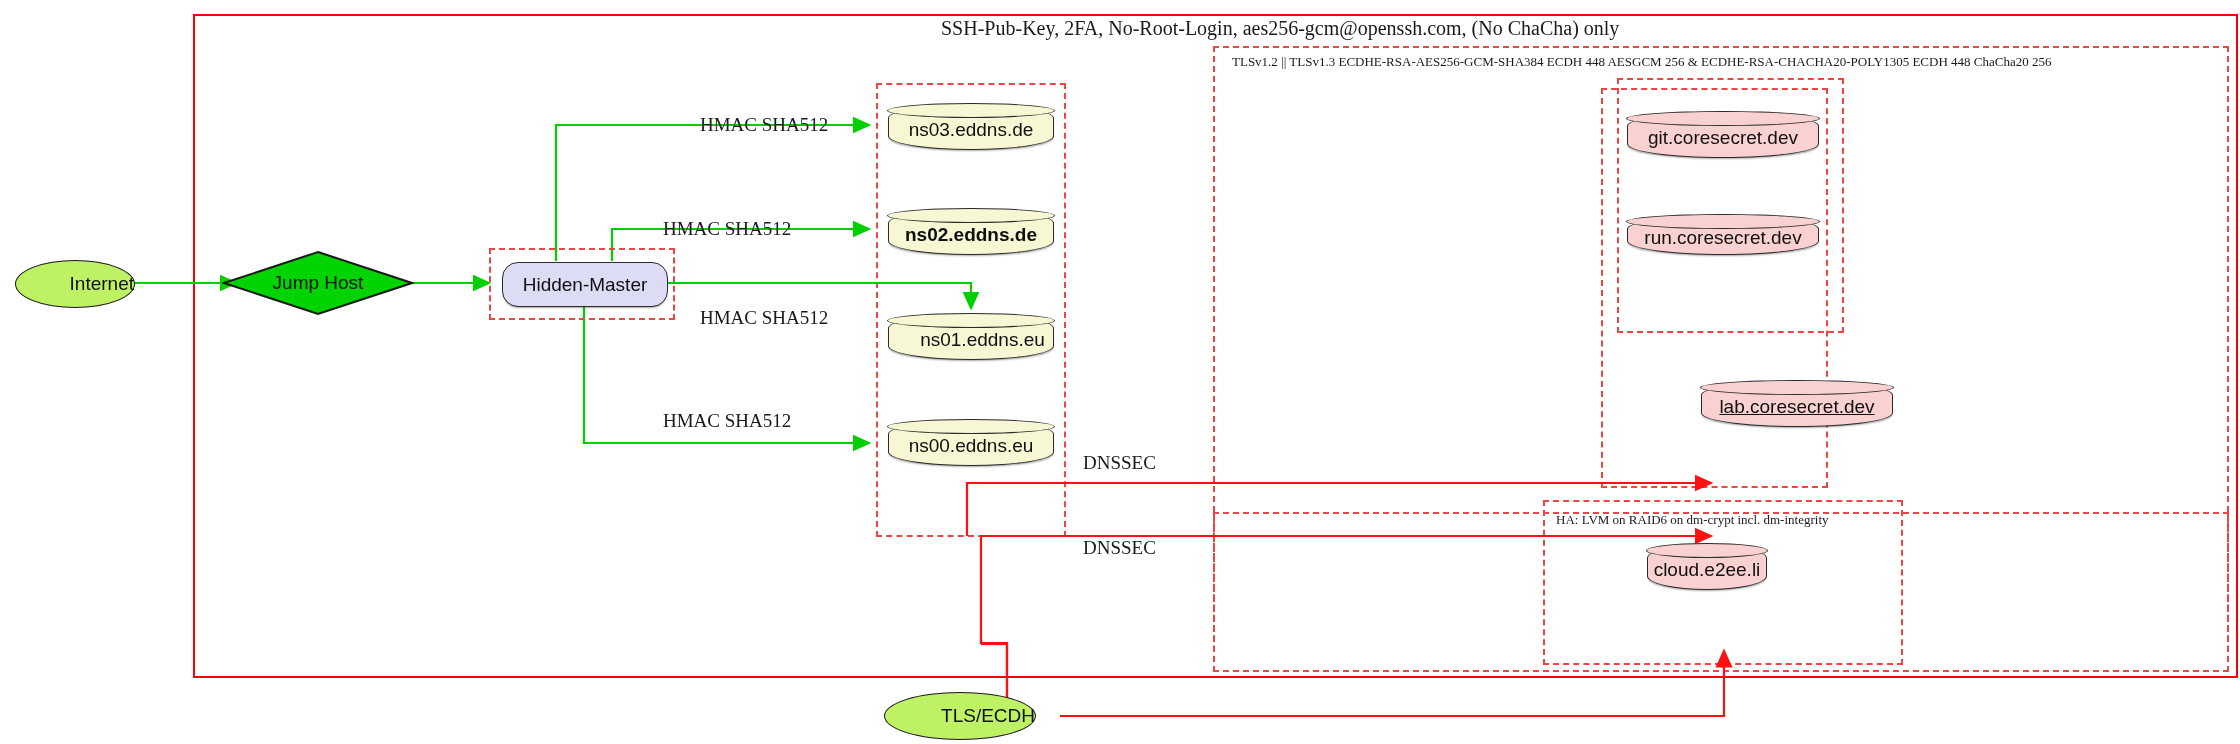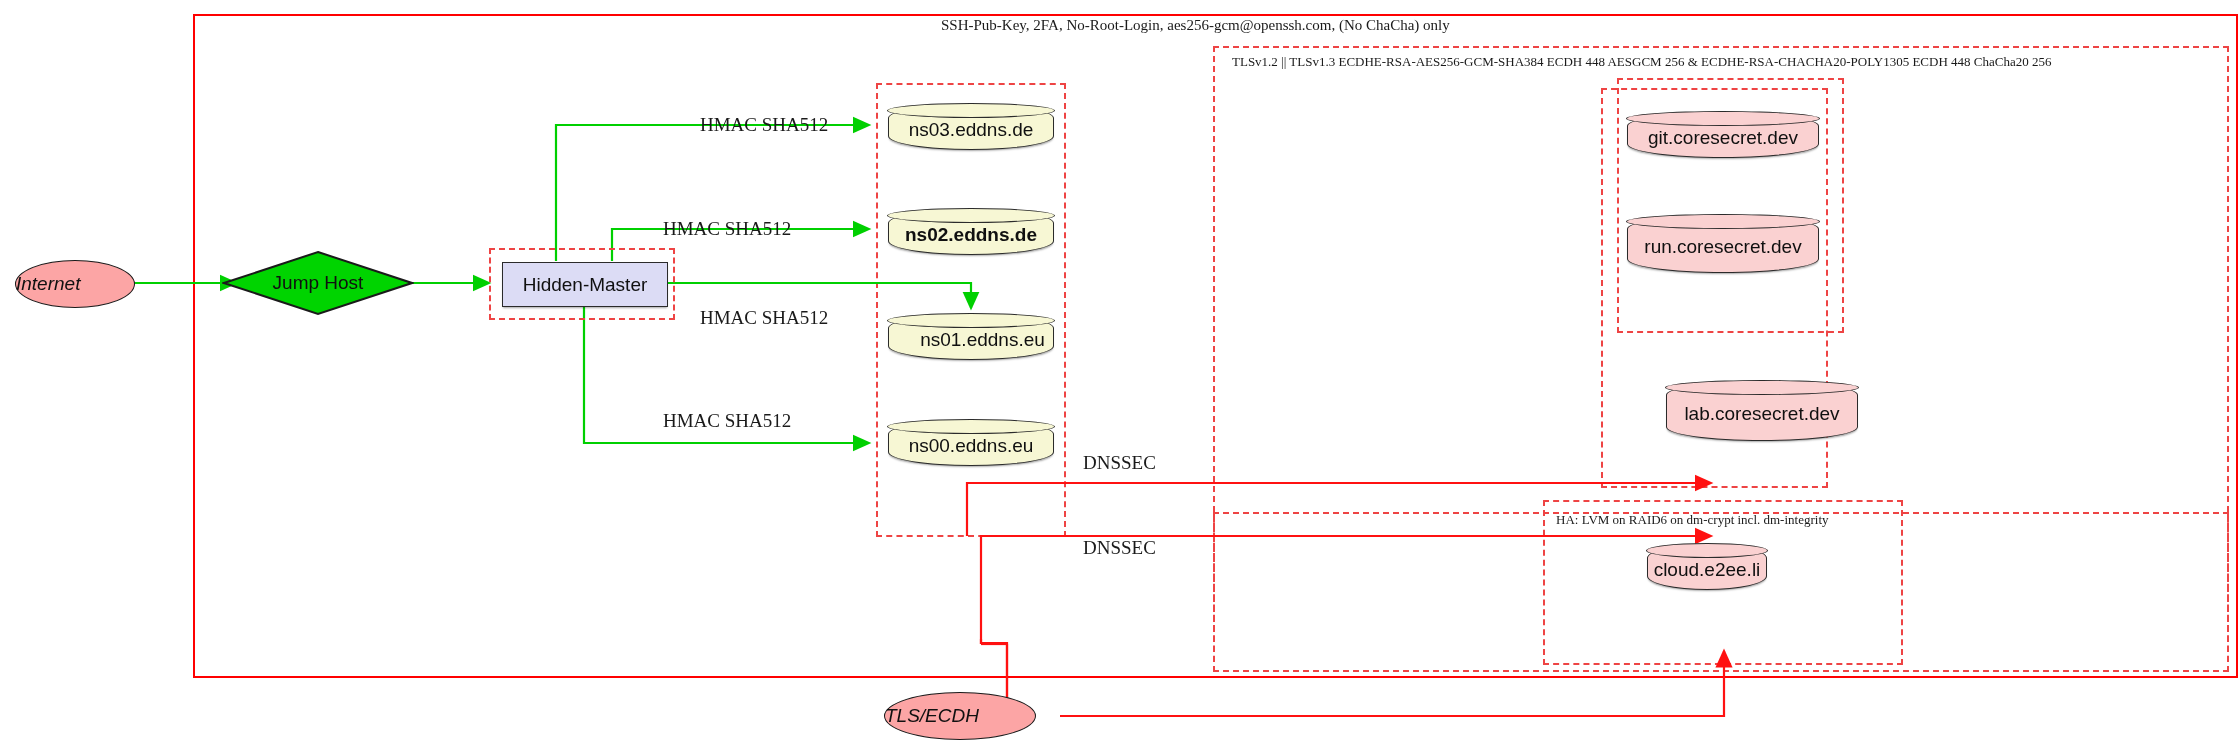--- a/index.html
+++ b/index.html
@@ -30,21 +30,21 @@
     box-sizing: border-box;
   }
   .box.solid   { border: 2px solid #ff0000; }
   .box.dashed  { border: 2px dashed #ee4444; }
 
   .box-label {
     position: absolute;
     white-space: nowrap;
     font-family: "Liberation Serif", serif;
     color: #1a1a1a;
-    font-size: 15px;
+    font-size: 20px;
     line-height: 1;
   }
   .box-label.small { font-size: 13px; }
 
   
   .cyl {
     position: absolute;
     box-sizing: border-box;
     border: 1.6px solid #2b2b2b;
     border-radius: 50% / 14px;
@@ -69,46 +69,45 @@
   }
   .cyl > span { position: relative; z-index: 2; padding-top: 6px; }
   .cyl.dns   { background: #f7f7d4; }
   .cyl.pink  { background: #fad1d1; }
 
   
   .rrect {
     position: absolute;
     box-sizing: border-box;
     border: 1.6px solid #2b2b2b;
-    border-radius: 0;
+    border-radius: 16px;
     background: #dcdcf5;
     display: flex;
     align-items: center;
     justify-content: center;
     font-size: 19px;
     color: #101010;
     white-space: nowrap;
     box-shadow: 0 2px 2px -1px rgba(0,0,0,.35);
     text-align: right;
   }
 
   
   .ellipse {
     position: absolute;
     box-sizing: border-box;
     border: 1.8px solid #1a1a1a;
     border-radius: 50%;
-    background: #fca5a5;
-    display: flex;
-    align-items: center;
-    justify-content: flex-start;
-    font-size: 19px;
-    color: #101010;
-    white-space: nowrap;
-    font-style: italic;
+    background: #bef264;
+    display: flex;
+    align-items: center;
+    justify-content: flex-end;
+    font-size: 19px;
+    color: #101010;
+    white-space: nowrap;
   }
 
   
   .diamond-wrap {
     position: absolute;
     display: flex;
     align-items: center;
     justify-content: center;
   }
   .diamond-wrap .label {
@@ -214,24 +213,24 @@
   <div class="cyl dns" style="left:888px; top:314px; width:166px; height:46px;padding-left:23px;">
     <span>ns01.eddns.eu</span>
   </div>
   <div class="cyl dns" style="left:888px; top:420px; width:166px; height:46px;">
     <span>ns00.eddns.eu</span>
   </div>
 
   <div class="cyl pink" style="left:1627px; top:112px; width:192px; height:46px;">
     <span>git.coresecret.dev</span>
   </div>
-  <div class="cyl pink" style="left:1627px; top:215px; width:192px; height:58px;">
+  <div class="cyl pink" style="left:1627px; top:215px; width:192px; height:40px;">
     <span>run.coresecret.dev</span>
   </div>
-  <div class="cyl pink" style="left:1666px; top:381px; width:192px; height:60px;">
+  <div class="cyl pink" style="left:1701px; top:381px; width:192px; height:46px;text-decoration:underline;">
     <span>lab.coresecret.dev</span>
   </div>
 
   <div class="cyl pink" style="left:1647px; top:544px; width:120px; height:46px;">
     <span>cloud.e2ee.li</span>
   </div>
 
   <div class="ellipse" style="left:884px; top:692px; width:152px; height:48px;">
     <span>TLS/ECDH</span>
   </div>

